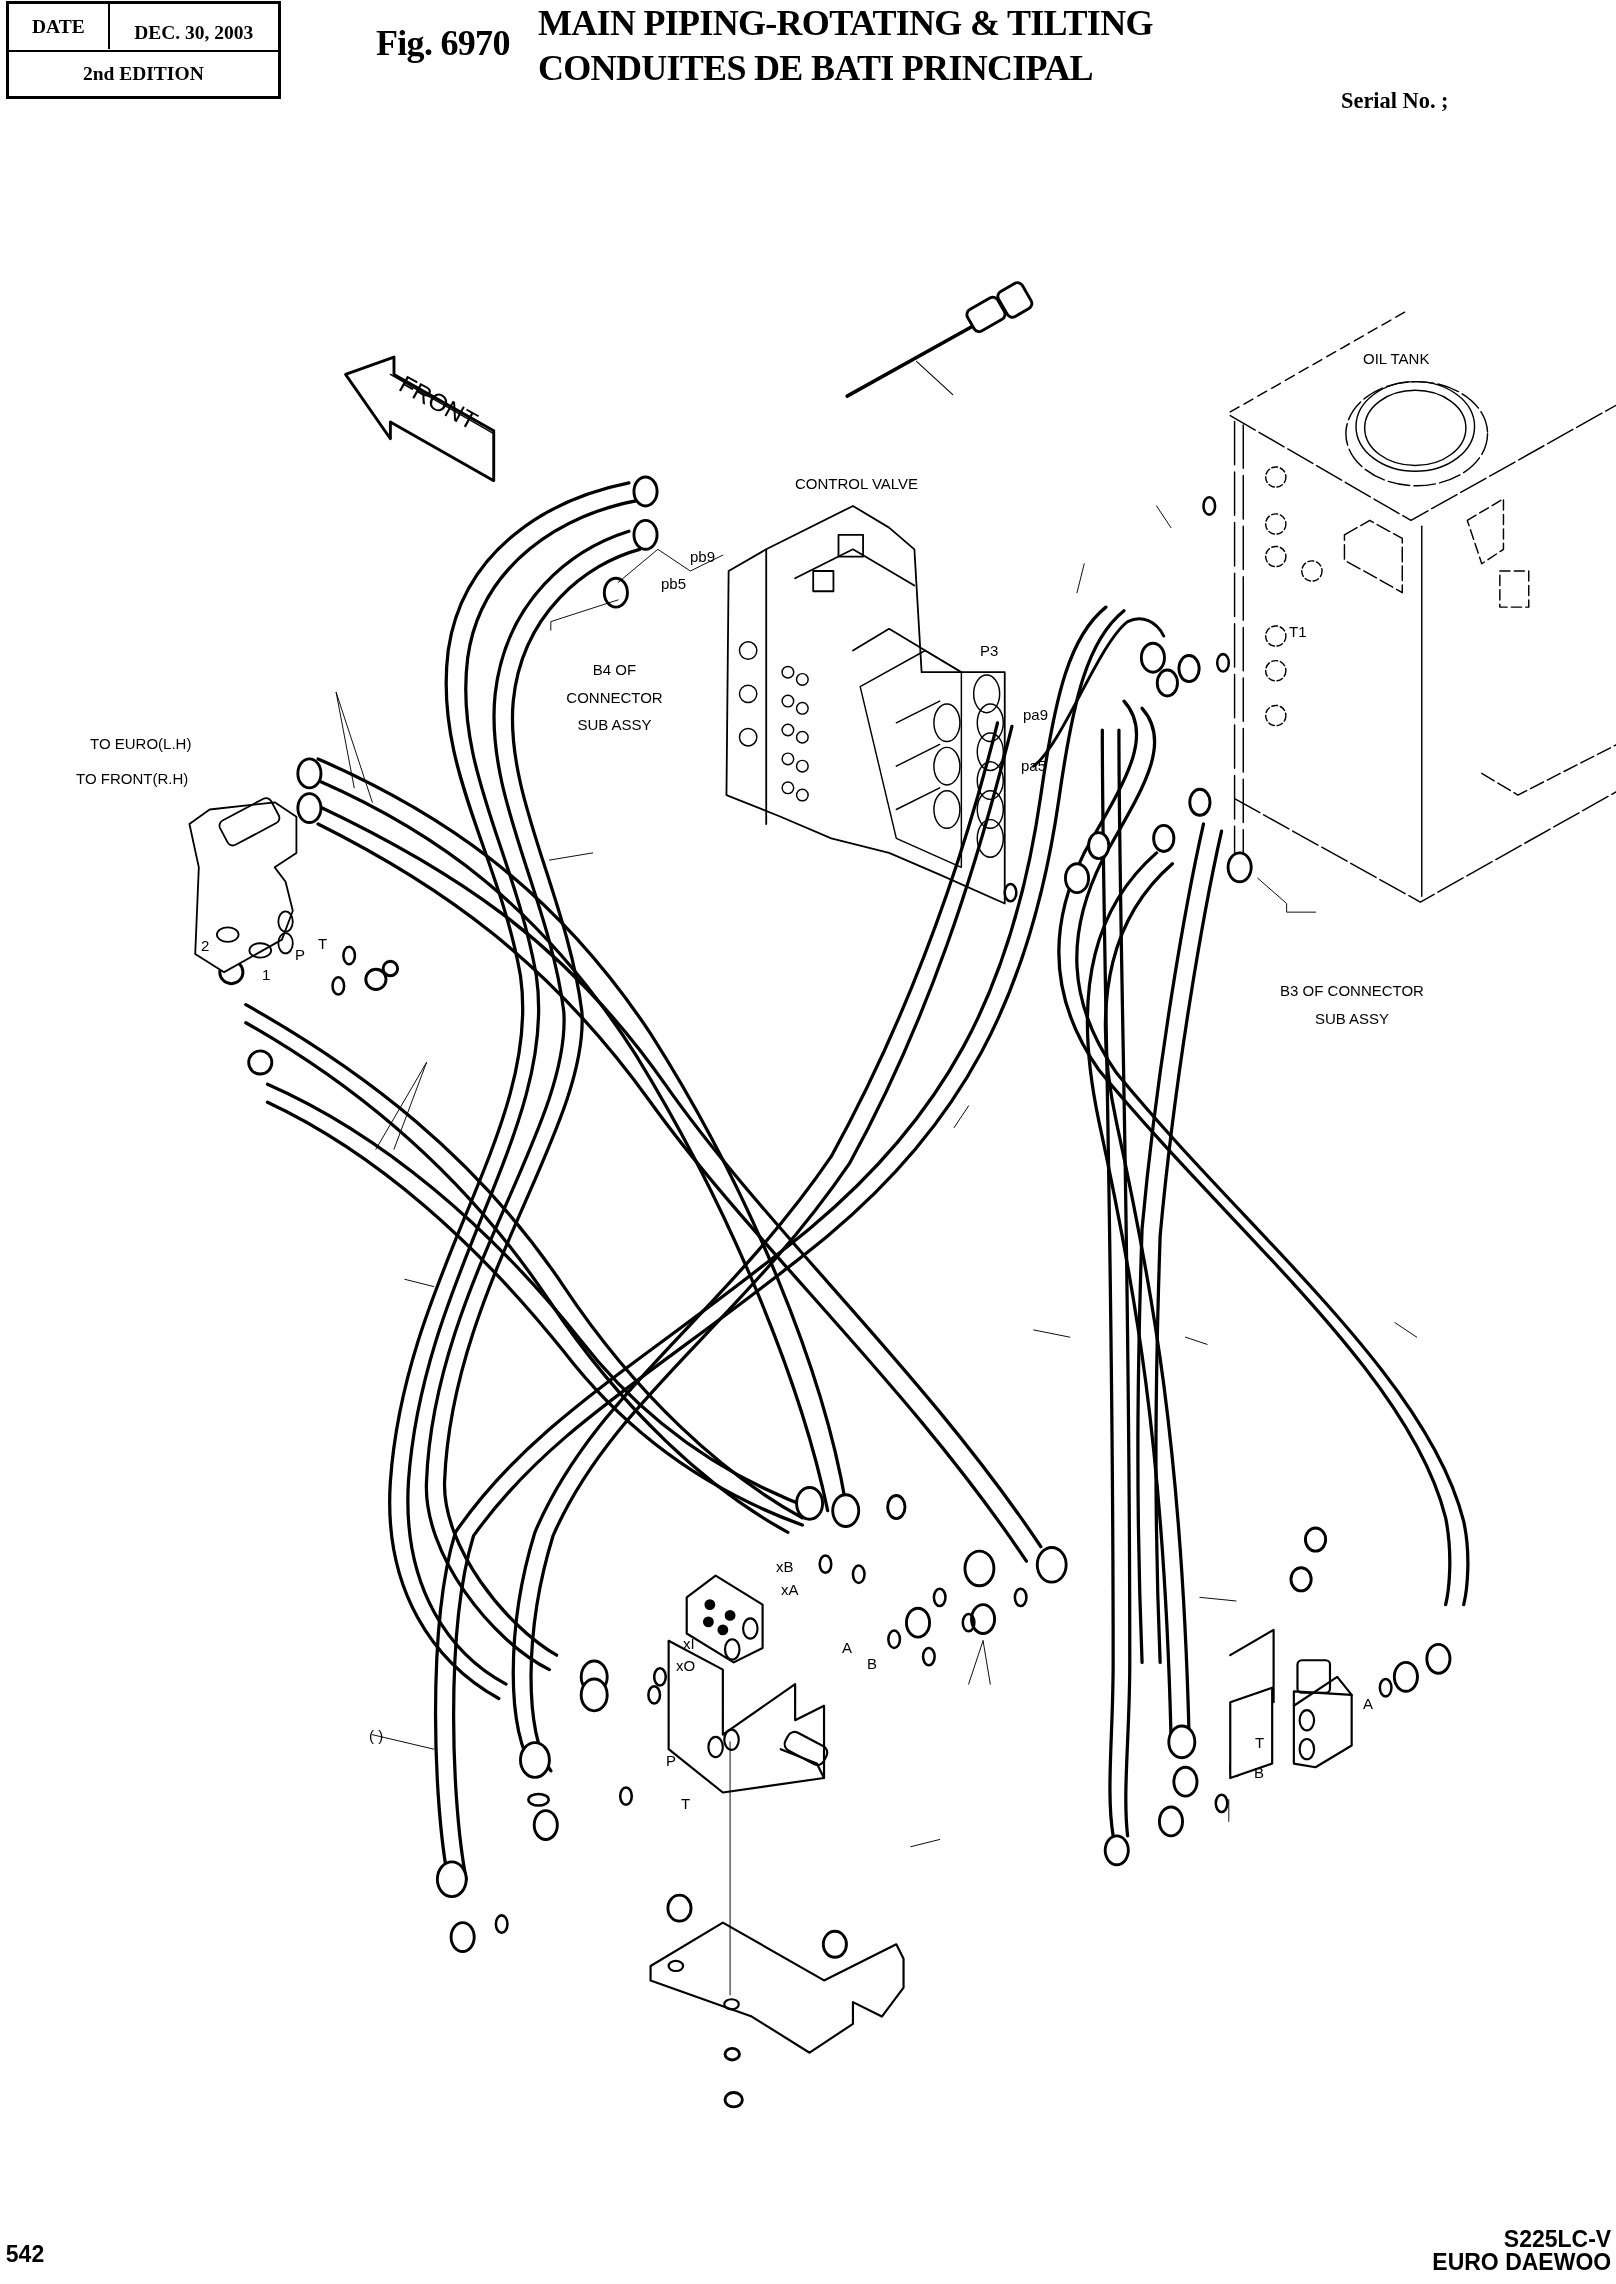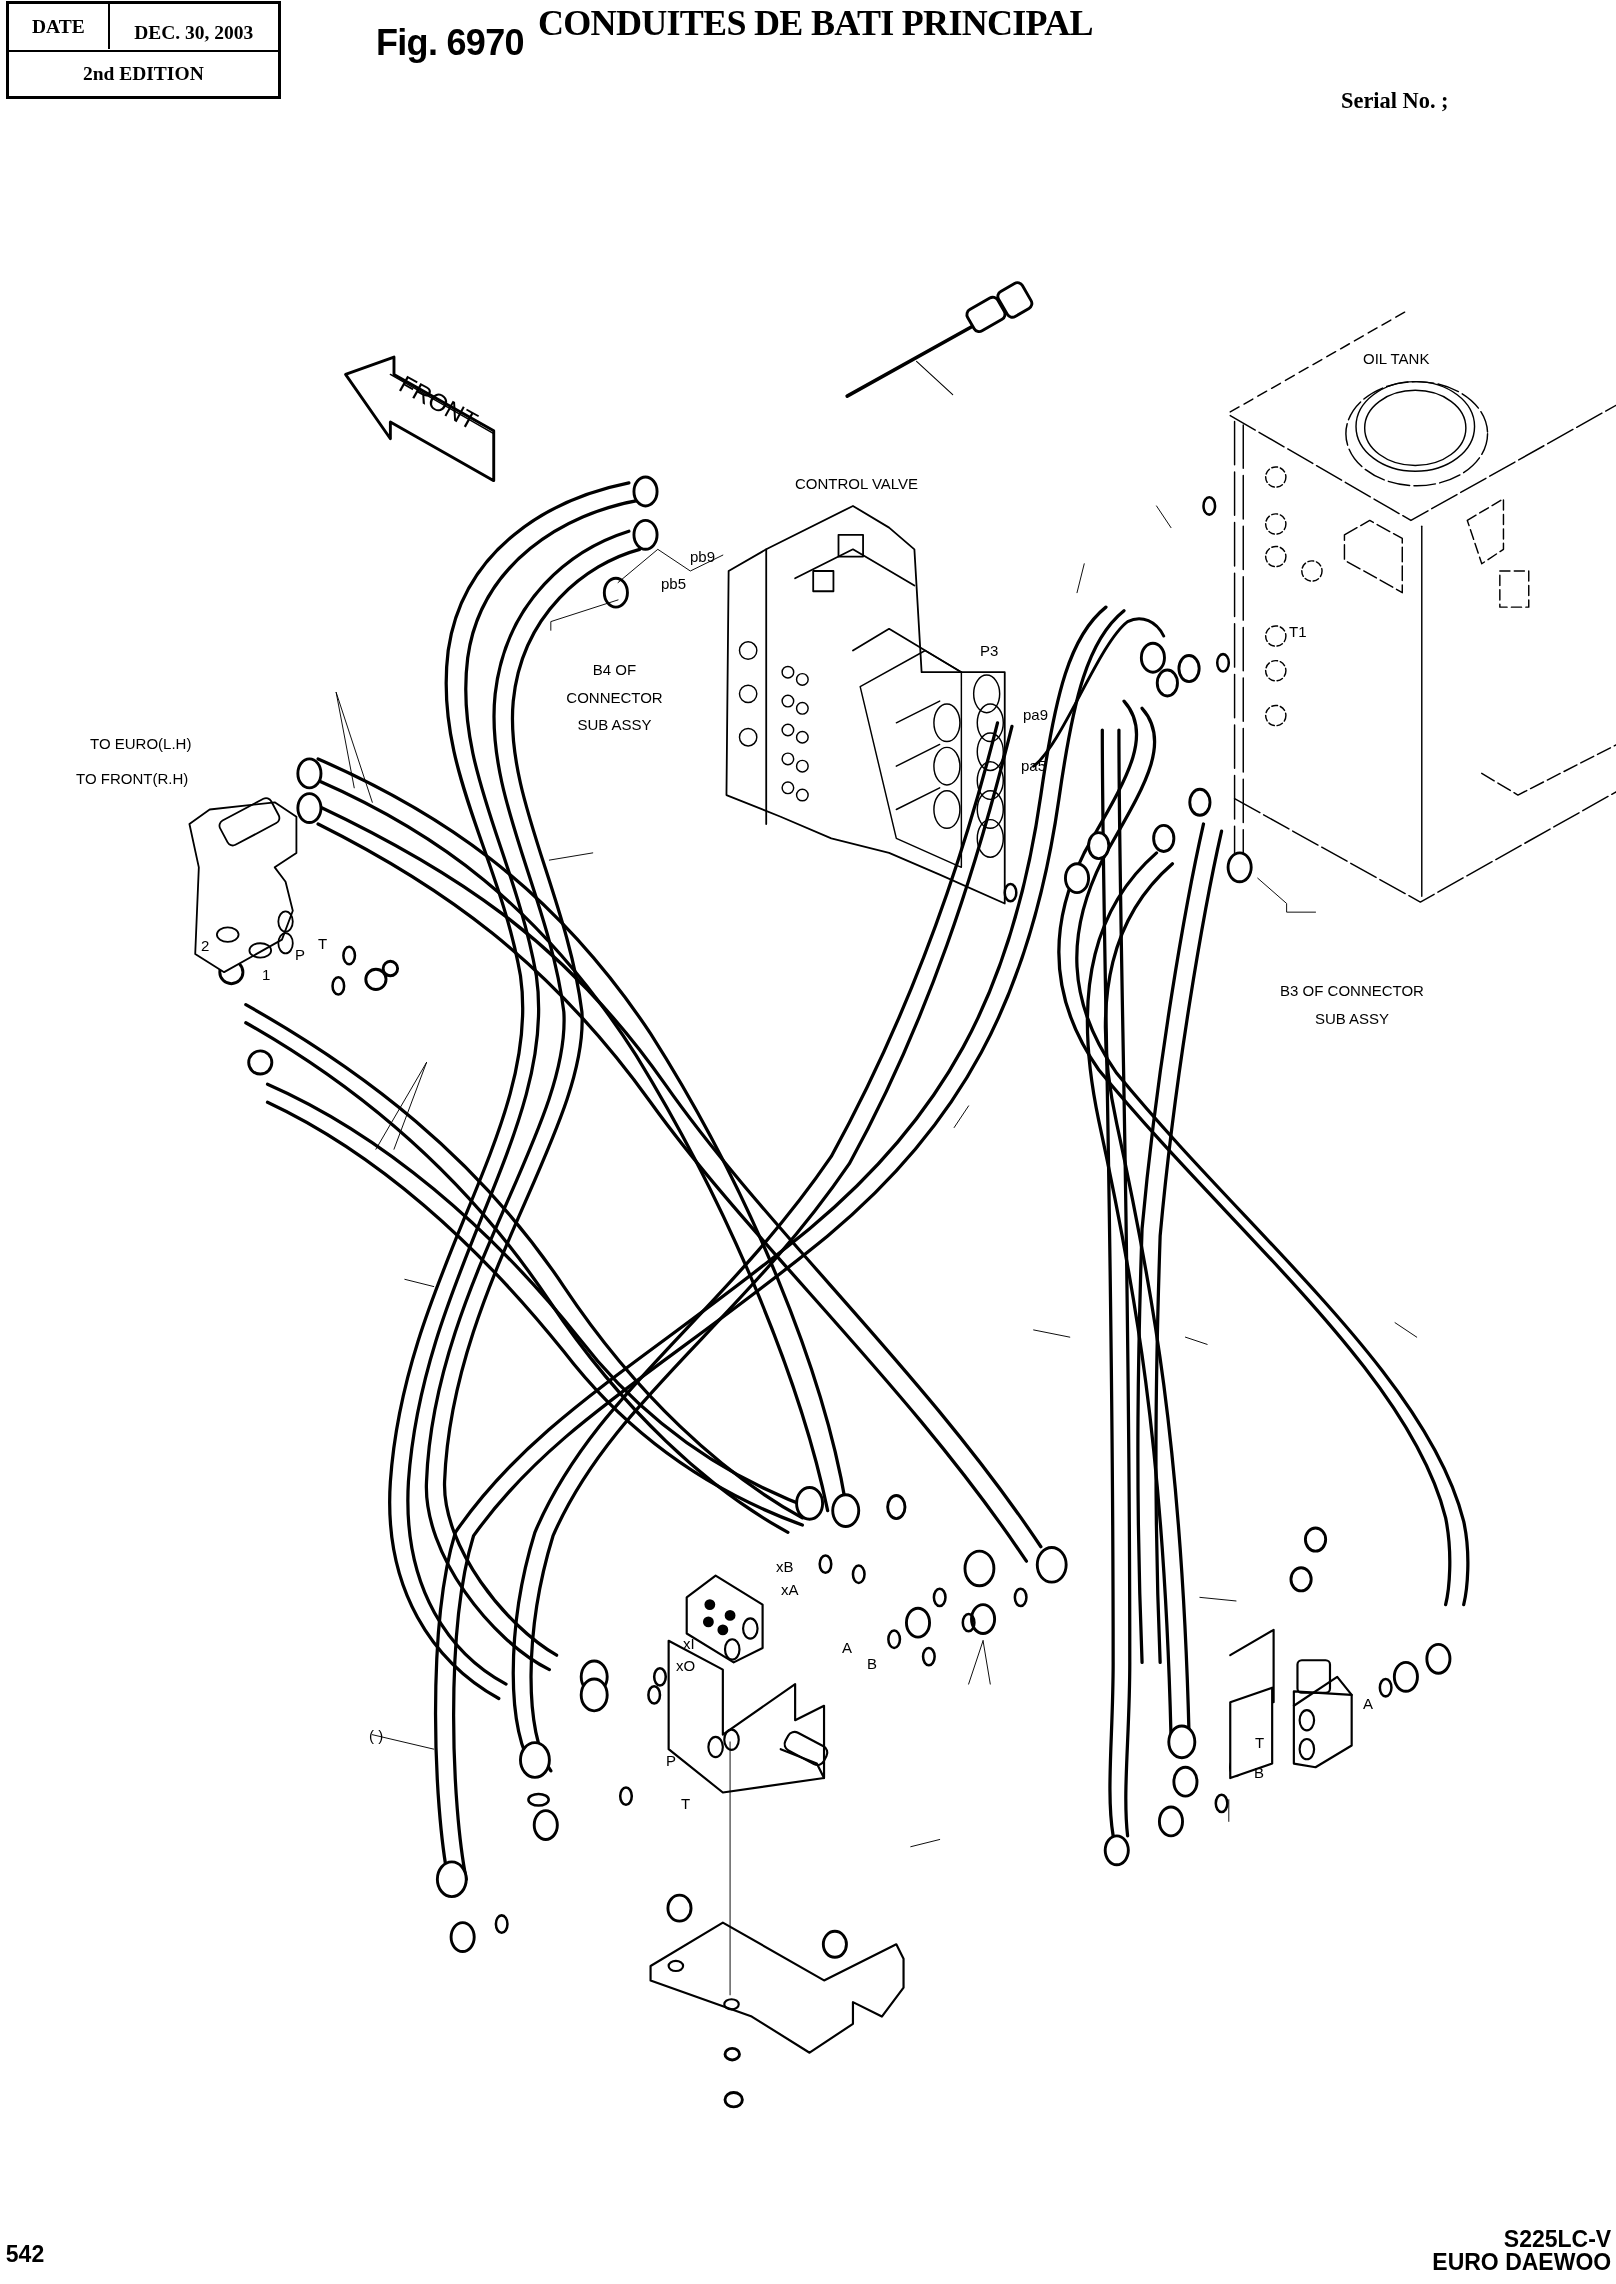--- a/index.html
+++ b/index.html
@@ -2,41 +2,42 @@
 <html style="font-size:11.6px"><head>
 <meta charset="utf-8">
 <style>
   html, body { margin: 0; padding: 0; background: #ffffff; }
   body { width: 1617px; height: 2284px; position: relative; overflow: hidden; font-family: "Liberation Sans", sans-serif; color: #000; }
   .hdr-box { position: absolute; left: 5.8px; top: 1.4px; width: 275px; height: 98px; border: 3.6px solid #000; box-sizing: border-box; }
   .hdr-row1 { position: absolute; left: 0; top: 0; width: 100%; height: 48px; border-bottom: 2.9px solid #000; box-sizing: border-box; }
   .hdr-date-label { position: absolute; left: 0; top: 0; width: 101px; height: 45px; border-right: 2.2px solid #000; box-sizing: border-box; display: flex; align-items: center; justify-content: center; font-family: "Liberation Serif", serif; font-weight: bold; font-size: 19.5px; }
   .hdr-date-value { position: absolute; left: 101px; top: 0; right: 0; height: 57px; display: flex; align-items: center; justify-content: center; font-family: "Liberation Serif", serif; font-weight: bold; font-size: 19.5px; }
   .hdr-edition { position: absolute; left: 0; top: 48px; right: 0; bottom: 0; display: flex; align-items: center; justify-content: center; font-family: "Liberation Serif", serif; font-weight: bold; font-size: 19.5px; }
-  .fig-num { position: absolute; left: 376px; top: 22px; font-family: Liberation Sans, sans-serif; font-weight: bold; font-size: 36px; letter-spacing: -0.7px; }
+  .fig-num { position: absolute; left: 376px; top: 22px; font-family: Liberation Serif, serif; font-weight: bold; font-size: 36px; letter-spacing: -0.7px; }
   .title { position: absolute; left: 538px; top: 1.4px; font-family: "Liberation Serif", serif; font-weight: bold; font-size: 36px; line-height: 45px; letter-spacing: -0.7px; }
   .serial { position: absolute; left: 1341px; top: 88px; font-family: "Liberation Serif", serif; font-weight: bold; font-size: 22.4px; }
   .page-num { position: absolute; left: 5.8px; top: 2241px; font-weight: bold; font-size: 23px; }
   .model { position: absolute; right: 5.8px; top: 2228px; text-align: right; font-weight: bold; font-size: 23px; line-height: 23px; }
   svg.drawing { position: absolute; left: 0; top: 0; }
   .lbl { position: absolute; font-size: 15px; line-height: 27.5px; white-space: nowrap; }
   .lbl-c { text-align: center; }
 </style>
 </head>
 <body>
 
 <div class="hdr-box">
   <div class="hdr-row1">
     <div class="hdr-date-label">DATE</div>
     <div class="hdr-date-value">DEC. 30, 2003</div>
   </div>
   <div class="hdr-edition">2nd EDITION</div>
 </div>
 <div class="fig-num">Fig. 6970</div>
 <div class="title">
+  <div>MAIN PIPING-ROTATING &amp; TILTING</div>
   <div>CONDUITES DE BATI PRINCIPAL</div>
 </div>
 <div class="serial">Serial No. ;</div>
 
 <svg class="drawing" width="1617" height="2284" viewBox="0 0 2237 3160" fill="none" stroke="#000" stroke-linecap="round" stroke-linejoin="round">
 
   <g stroke-width="4">
     <path d="M478,518 L545,494 L545,518 L683,596 L683,665 L540,584 L540,607 Z" fill="#fff"></path>
     <path d="M540,518 L683,600" stroke-width="2"></path>
   </g>

